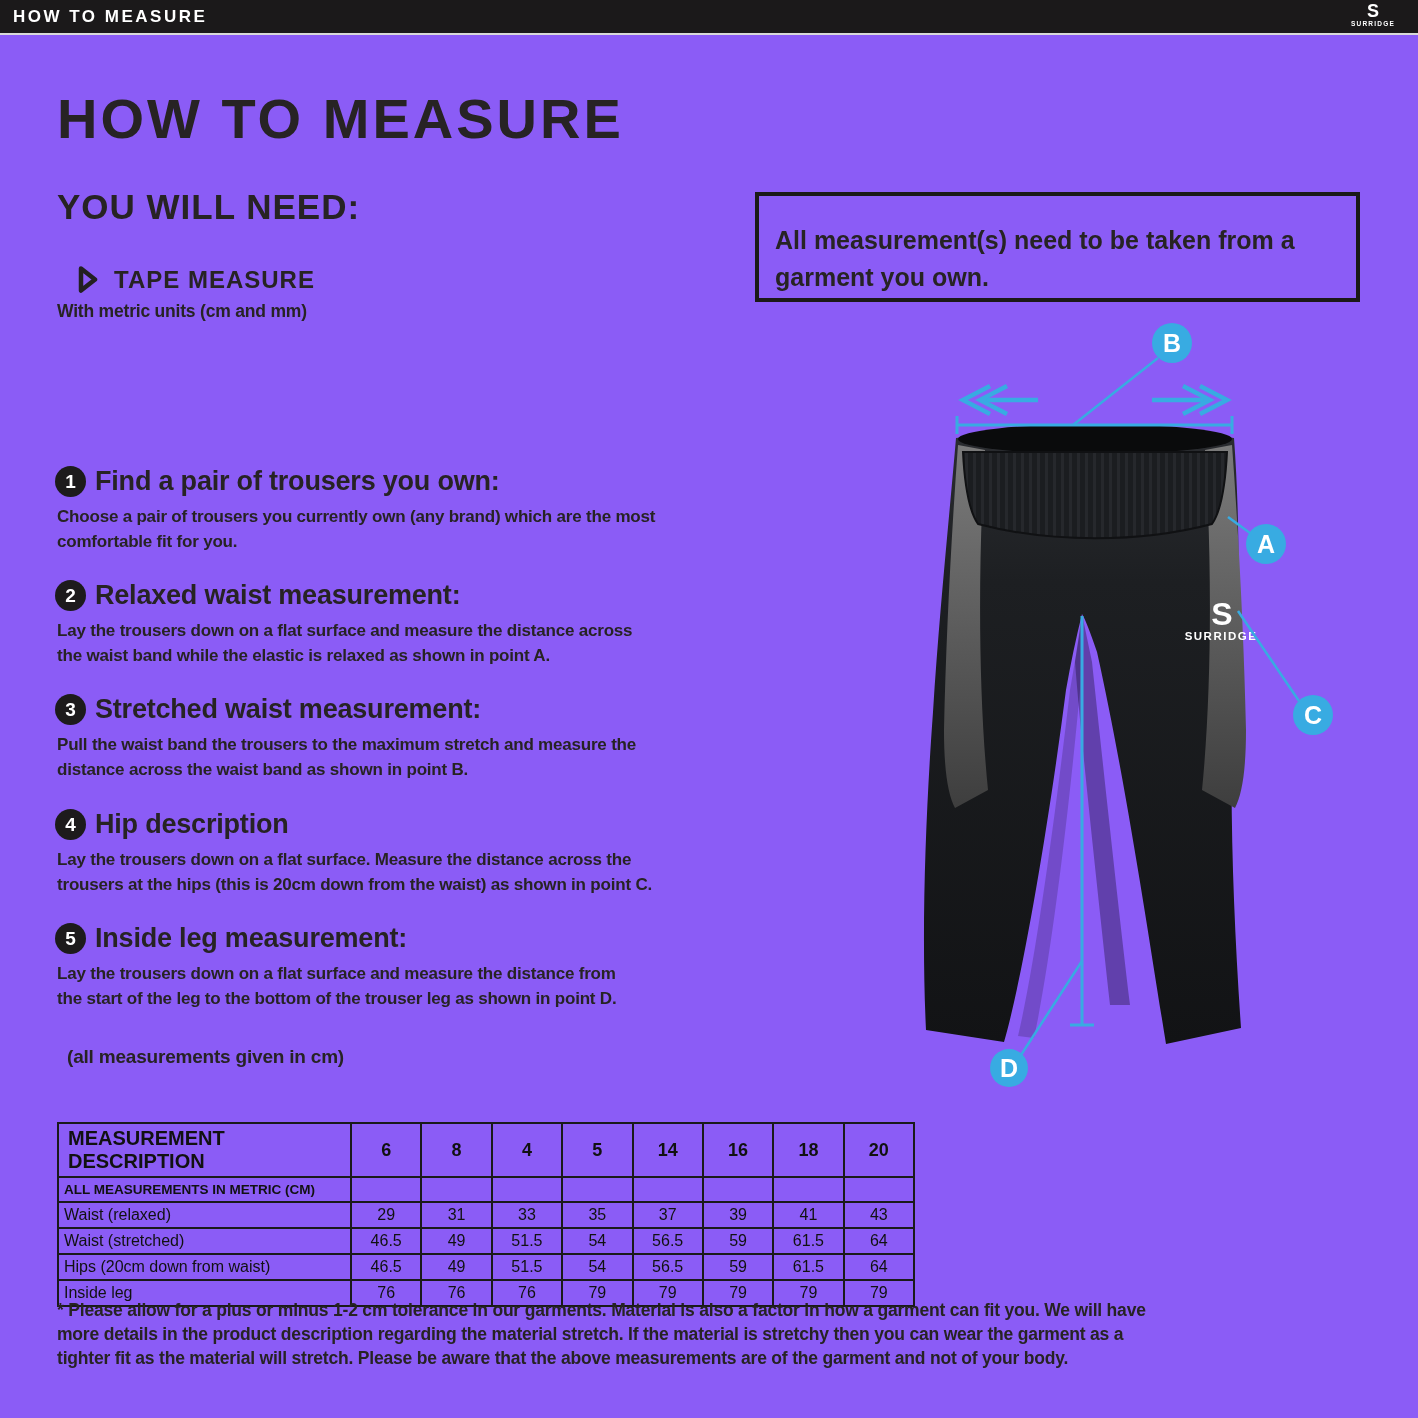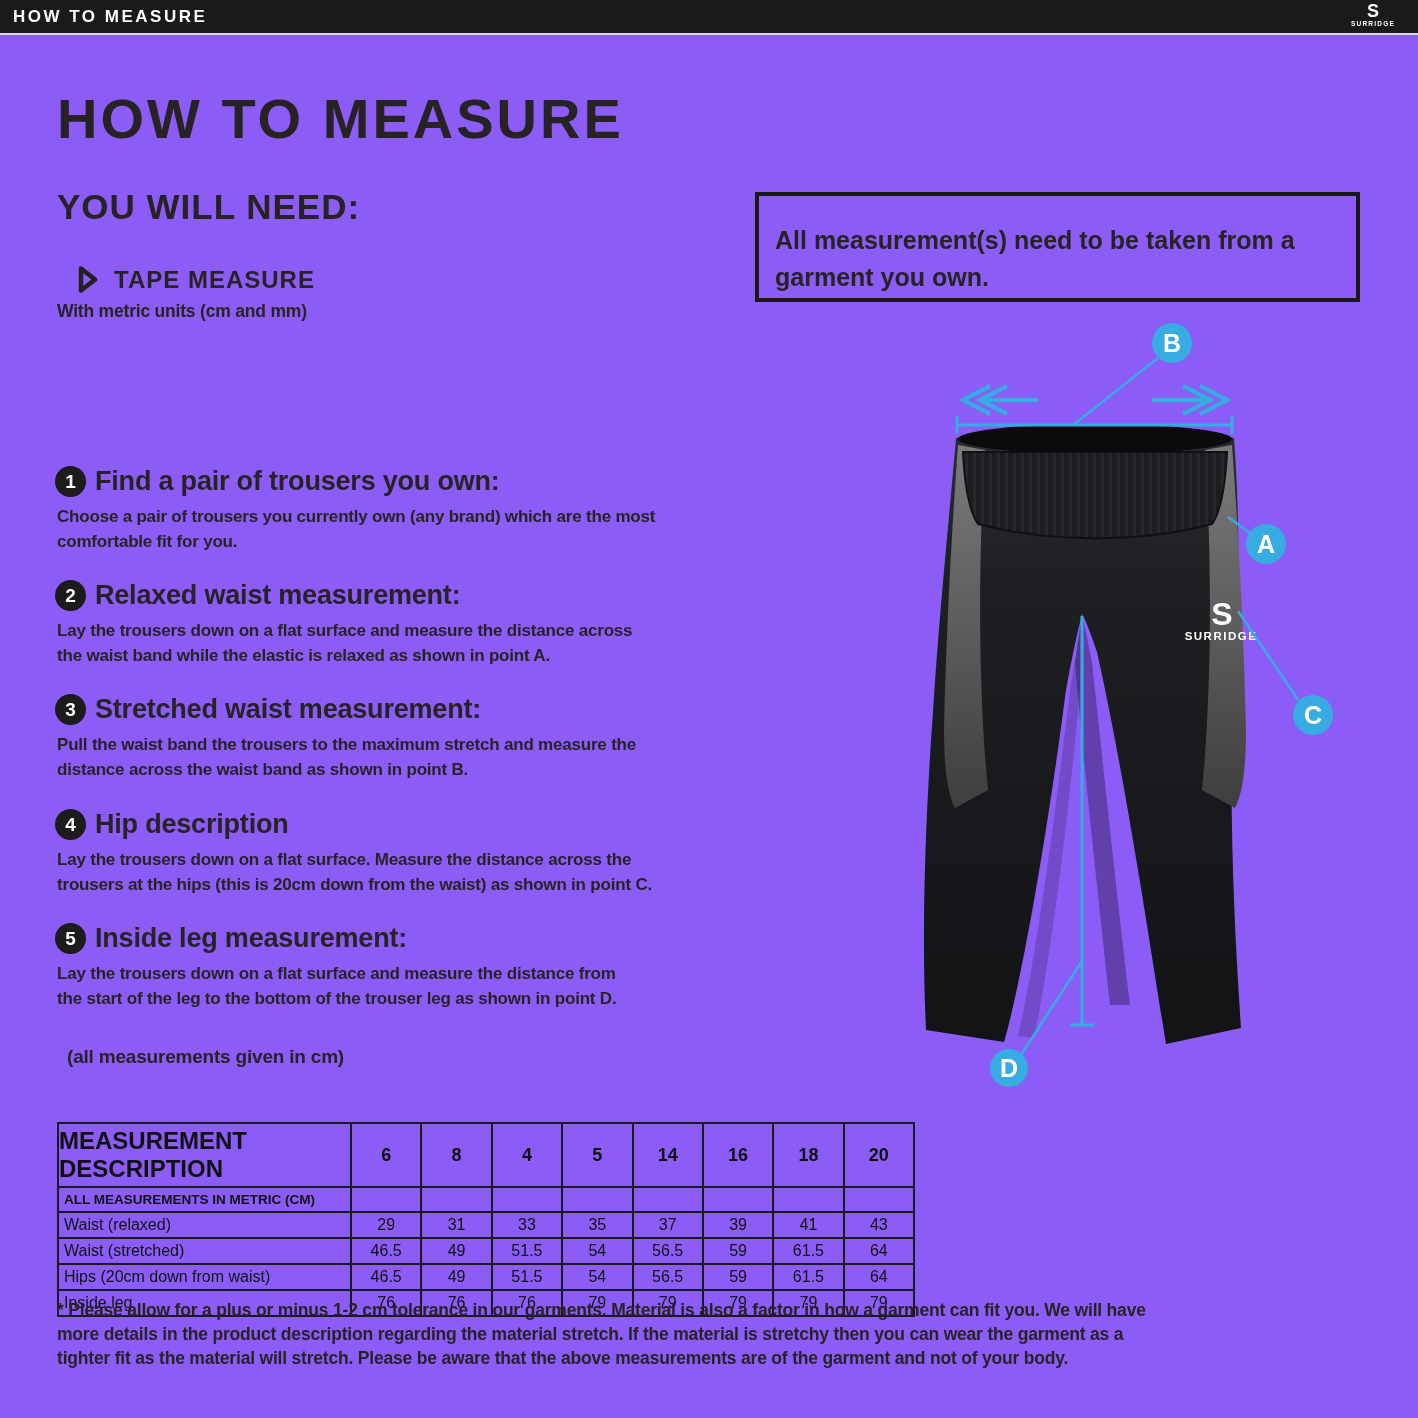--- a/index.html
+++ b/index.html
@@ -34,21 +34,21 @@
   .step .body{margin-top:7px;margin-left:2px;font-size:17px;font-weight:bold;line-height:25px;
               letter-spacing:-0.2px;white-space:pre-line;}
 
   .size-chart-heading{position:absolute;left:57px;top:1046px;display:flex;align-items:baseline;}
   .size-chart-heading .h2{font-size:46px;font-weight:bold;letter-spacing:1px;}
   .size-chart-heading .sub{font-size:19px;font-weight:bold;margin-left:10px;letter-spacing:-0.2px;}
 
   table.size-table{position:absolute;left:57px;top:1122px;width:858px;border-collapse:collapse;table-layout:fixed;
                    color:#111111;}
   table.size-table td,table.size-table th{border:2px solid #1a1a1a;padding:0;vertical-align:middle;}
-  table.size-table .hdr-desc{font-size:24px;font-weight:bold;text-align:left;padding:3px 0;height:28px;}
+  table.size-table .hdr-desc{font-size:20px;font-weight:bold;text-align:left;padding:3px 9px;height:28px;}
   table.size-table .hdr-size{font-size:18px;font-weight:bold;text-align:center;}
   table.size-table .metric{font-size:13.5px;font-weight:bold;text-align:left;padding:2px 5px;height:19px;}
   table.size-table .lbl{font-size:16px;text-align:left;padding:2px 5px;height:20px;}
   table.size-table .val{font-size:16px;text-align:center;}
 
   .footnote{position:absolute;left:57px;top:1298px;width:1335px;font-size:17.5px;font-weight:bold;
             line-height:24px;letter-spacing:-0.2px;white-space:pre-line;}
 
   svg text{font-family:"Liberation Sans",sans-serif;}
 </style>

